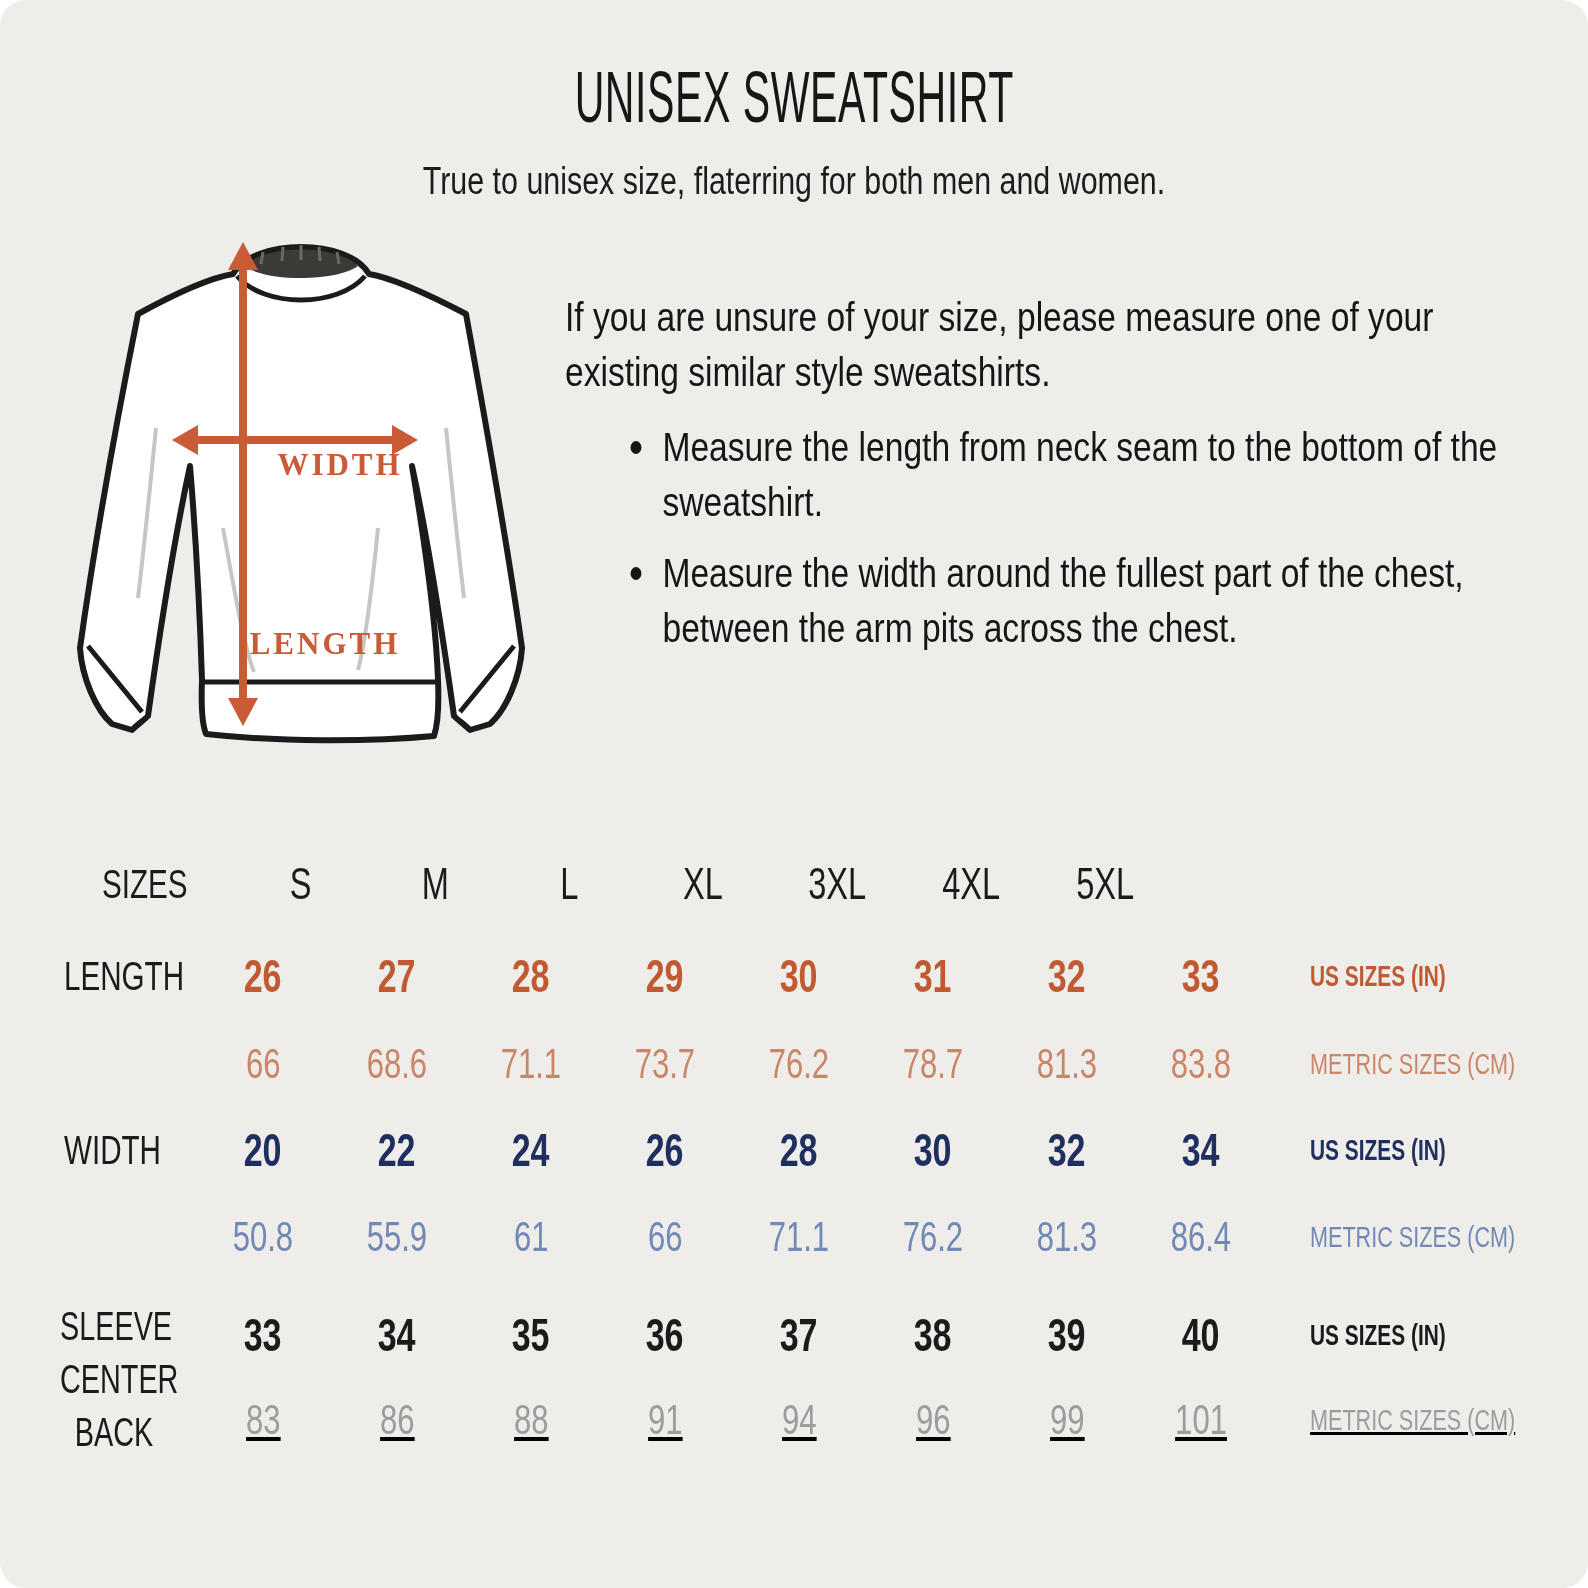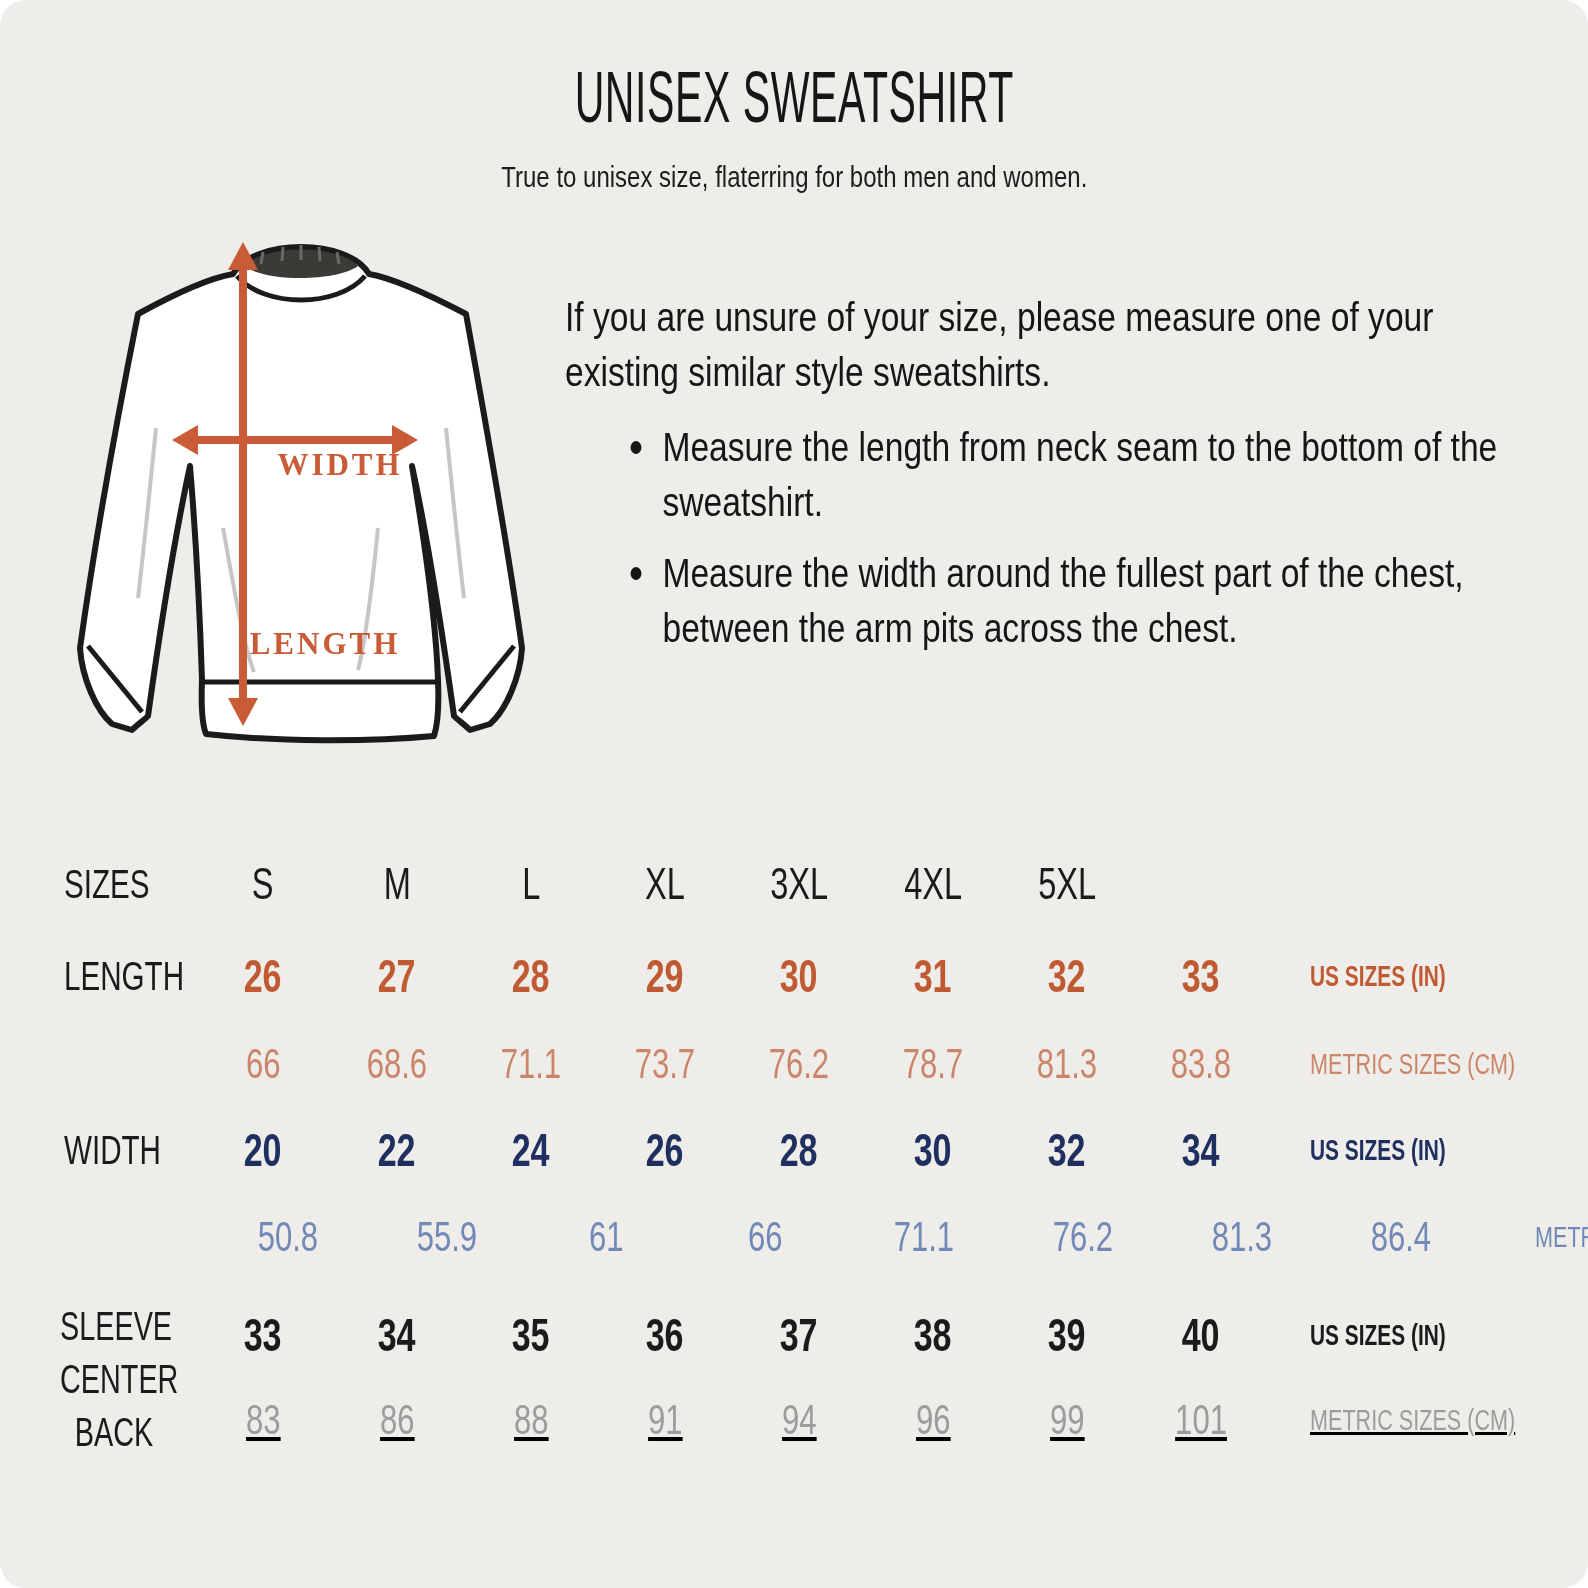--- a/index.html
+++ b/index.html
@@ -5,37 +5,37 @@
   html,body{margin:0;padding:0;background:#ffffff;}
   body{width:1588px;height:1588px;position:relative;font-family:"Liberation Sans",sans-serif;overflow:hidden;}
   .canvas{position:absolute;inset:0;background:#EEEDEA;border-radius:26px;}
 
   
   .cx{display:inline-block;transform:scaleX(0.74);transform-origin:center;white-space:nowrap;}
   .cx.l{transform-origin:left center;}
 
   .title{position:absolute;top:56px;left:0;width:100%;text-align:center;font-size:72px;color:#161616;letter-spacing:1px;}
   .title .cx{transform:scaleX(0.57);}
-  .subtitle{position:absolute;top:160px;left:0;width:100%;text-align:center;font-size:30px;color:#1c1c1c;}
+  .subtitle{position:absolute;top:160px;left:0;width:100%;text-align:center;font-size:38px;color:#1c1c1c;}
   .subtitle .cx{transform:scaleX(0.80);}
 
   .shirt-wrap{position:absolute;left:38px;top:228px;width:525px;height:545px;}
 
   .right-block{position:absolute;left:565px;top:290px;width:1000px;}
   .right-inner{width:1180px;transform:scaleX(0.84);transform-origin:left top;color:#161616;font-size:40px;line-height:55px;}
   .intro{margin:0 0 20px 0;}
   .measure-list{margin:0;padding:0 0 0 78px;list-style:none;}
   .measure-list li{position:relative;padding-left:38px;margin-bottom:16px;}
   .measure-list li::before{content:'';position:absolute;left:0;top:21px;width:13px;height:13px;border-radius:50%;background:#161616;}
 
   
   .sizetable{position:absolute;left:56px;top:838px;width:1490px;}
   .trow{display:grid;grid-template-columns:140px repeat(8,134px) 1fr;align-items:center;}
-  .rh1{height:92px;}.rh2{height:92px;}.rh3{height:84px;}.rh4{height:88px;}
-  .rh5{height:86px;gap:25px;}.rh6{height:110px;}.rh7{height:60px;text-decoration:underline;}
+  .rh1{height:92px;margin-left:38px;}.rh2{height:92px;}.rh3{height:84px;}.rh4{height:88px;}
+  .rh5{height:86px;}.rh6{height:110px;}.rh7{height:60px;text-decoration:underline;}
   .cell{display:flex;justify-content:center;align-items:center;height:100%;}
   .cell.lblc{justify-content:flex-start;padding-left:8px;}
   .cell.unitc{justify-content:flex-start;padding-left:42px;}
 
   .t-label{font-size:40px;color:#1b1b1b;}
   .t-head{font-size:44px;color:#1b1b1b;}
   .t-us{font-size:46px;font-weight:bold;}
   .t-met{font-size:42px;}
   .t-unit{font-size:29px;font-weight:bold;transform:scaleX(0.72);}
   .t-unit.metu{font-weight:normal;font-size:30px;}

